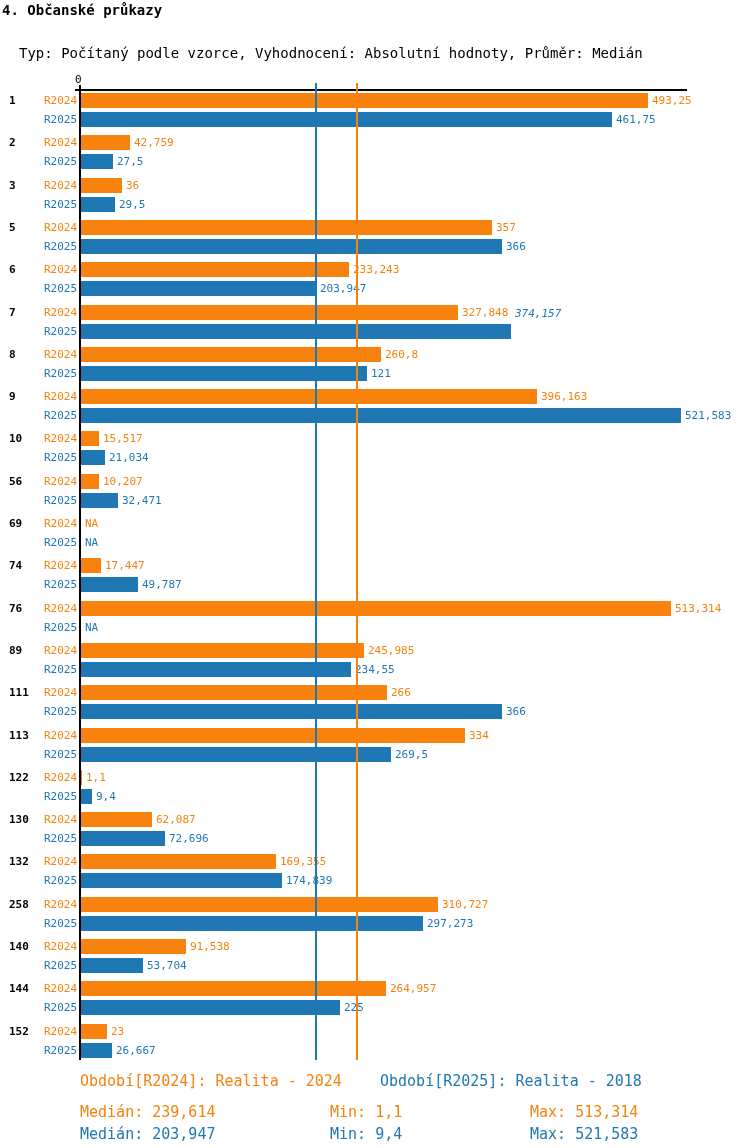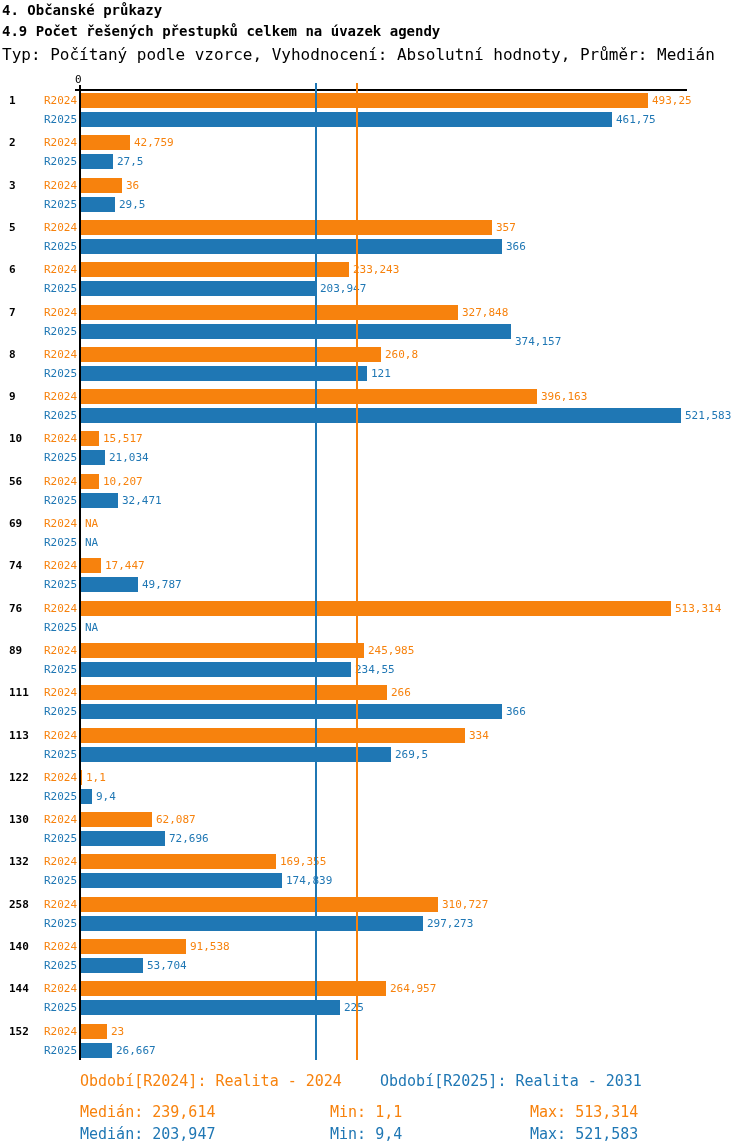--- a/index.html
+++ b/index.html
@@ -1,41 +1,40 @@
 <!DOCTYPE html>
 <html><head>
 <meta charset="utf-8">
 <style>
   html,body{margin:0;padding:0;background:#fff;}
   .page{position:relative;width:750px;height:1148px;background:#ffffff;overflow:hidden;
         font-family:"DejaVu Sans Mono","Liberation Mono",monospace;color:#000;}
   .title1{position:absolute;left:2px;top:2px;font-size:14px;font-weight:bold;white-space:pre;}
   .title2{position:absolute;left:2px;top:23px;font-size:14px;font-weight:bold;white-space:pre;}
-  .subtitle{position:absolute;left:2px;top:45px;font-size:16px;white-space:pre;}
+  .subtitle{position:absolute;left:19px;top:45px;font-size:14px;white-space:pre;}
   .zero{position:absolute;left:75px;top:73px;font-size:11px;}
   .ztick{position:absolute;left:79px;top:85px;width:2px;height:5px;background:#000;}
   .topline{position:absolute;left:75px;top:89px;width:612px;height:2px;background:#000;}
   .vaxis{position:absolute;left:79px;top:89px;width:2px;height:971px;background:#000;}
   .medline{position:absolute;top:83px;width:2px;height:977px;}
   #plot{position:absolute;left:0;top:0;width:750px;height:1148px;}
   .cat{position:absolute;font-size:11px;font-weight:bold;color:#000;white-space:pre;line-height:12px;}
   .slab{position:absolute;font-size:11px;white-space:pre;line-height:12px;}
   .bar{position:absolute;height:15px;}
   .vlab{position:absolute;font-size:11px;white-space:pre;line-height:12px;}
   .flab{position:absolute;font-size:15px;white-space:pre;}
   .l0{left:80px;top:1072px;}  .l1{left:380px;top:1072px;}
   .m0{left:80px;top:1103px;}  .mi0{left:330px;top:1103px;} .mx0{left:530px;top:1103px;}
   .m1{left:80px;top:1125px;}  .mi1{left:330px;top:1125px;} .mx1{left:530px;top:1125px;}
 </style>
 </head>
 <body>
 
 <div class="page">
   <div class="title1">4. Občanské průkazy</div>
-  <div class="title2">4.9 Počet řešených přestupků celkem na úvazek agendy</div>
   <div class="subtitle">Typ: Počítaný podle vzorce, Vyhodnocení: Absolutní hodnoty, Průměr: Medián</div>
 
   <div class="zero">0</div>
   <div class="ztick"></div>
   <div class="topline"></div>
   <div class="vaxis"></div>
 
   <div id="plot">
       <div class="cat" style="left: 9px; top: 95px;">1</div>
       <div class="slab" style="left: 44px; top: 95px; color: rgb(247, 130, 13);">R2024</div>
@@ -71,21 +70,21 @@
       <div class="vlab" style="left: 353px; top: 264px; color: rgb(247, 130, 13);">233,243</div>
       <div class="slab" style="left: 44px; top: 283px; color: rgb(31, 119, 180);">R2025</div>
       <div class="bar" style="left: 81px; top: 281px; width: 235px; background: rgb(31, 119, 180);"></div>
       <div class="vlab" style="left: 320px; top: 283px; color: rgb(31, 119, 180);">203,947</div>
       <div class="cat" style="left: 9px; top: 307px;">7</div>
       <div class="slab" style="left: 44px; top: 307px; color: rgb(247, 130, 13);">R2024</div>
       <div class="bar" style="left: 81px; top: 305px; width: 377px; background: rgb(247, 130, 13);"></div>
       <div class="vlab" style="left: 462px; top: 307px; color: rgb(247, 130, 13);">327,848</div>
       <div class="slab" style="left: 44px; top: 326px; color: rgb(31, 119, 180);">R2025</div>
       <div class="bar" style="left: 81px; top: 324px; width: 430px; background: rgb(31, 119, 180);"></div>
-      <div class="vlab" style="left: 515px; top: 336px; color: rgb(31, 119, 180);">374,157</div>
+      <div class="vlab" style="left: 515px; top: 308px; color: rgb(31, 119, 180); font-style: italic;">374,157</div>
       <div class="cat" style="left: 9px; top: 349px;">8</div>
       <div class="slab" style="left: 44px; top: 349px; color: rgb(247, 130, 13);">R2024</div>
       <div class="bar" style="left: 81px; top: 347px; width: 300px; background: rgb(247, 130, 13);"></div>
       <div class="vlab" style="left: 385px; top: 349px; color: rgb(247, 130, 13);">260,8</div>
       <div class="slab" style="left: 44px; top: 368px; color: rgb(31, 119, 180);">R2025</div>
       <div class="bar" style="left: 81px; top: 366px; width: 286px; background: rgb(31, 119, 180);"></div>
       <div class="vlab" style="left: 371px; top: 368px; color: rgb(31, 119, 180);">121</div>
       <div class="cat" style="left: 9px; top: 391px;">9</div>
       <div class="slab" style="left: 44px; top: 391px; color: rgb(247, 130, 13);">R2024</div>
       <div class="bar" style="left: 81px; top: 389px; width: 456px; background: rgb(247, 130, 13);"></div>
@@ -194,21 +193,21 @@
       <div class="vlab" style="left: 111px; top: 1026px; color: rgb(247, 130, 13);">23</div>
       <div class="slab" style="left: 44px; top: 1045px; color: rgb(31, 119, 180);">R2025</div>
       <div class="bar" style="left: 81px; top: 1043px; width: 31px; background: rgb(31, 119, 180);"></div>
       <div class="vlab" style="left: 116px; top: 1045px; color: rgb(31, 119, 180);">26,667</div>
     </div>
 
   <div class="medline" style="left: 315px; background: rgb(31, 119, 180);"></div>
   <div class="medline" style="left: 356px; background: rgb(247, 130, 13);"></div>
 
   <div class="flab l0" style="color: rgb(247, 130, 13);">Období[R2024]: Realita - 2024</div>
-  <div class="flab l1" style="color: rgb(31, 119, 180);">Období[R2025]: Realita - 2031</div>
+  <div class="flab l1" style="color: rgb(31, 119, 180);">Období[R2025]: Realita - 2018</div>
 
   <div class="flab m0" style="color: rgb(247, 130, 13);">Medián: 239,614</div>
   <div class="flab mi0" style="color: rgb(247, 130, 13);">Min: 1,1</div>
   <div class="flab mx0" style="color: rgb(247, 130, 13);">Max: 513,314</div>
   <div class="flab m1" style="color: rgb(31, 119, 180);">Medián: 203,947</div>
   <div class="flab mi1" style="color: rgb(31, 119, 180);">Min: 9,4</div>
   <div class="flab mx1" style="color: rgb(31, 119, 180);">Max: 521,583</div>
 </div>
 
 </body></html>

